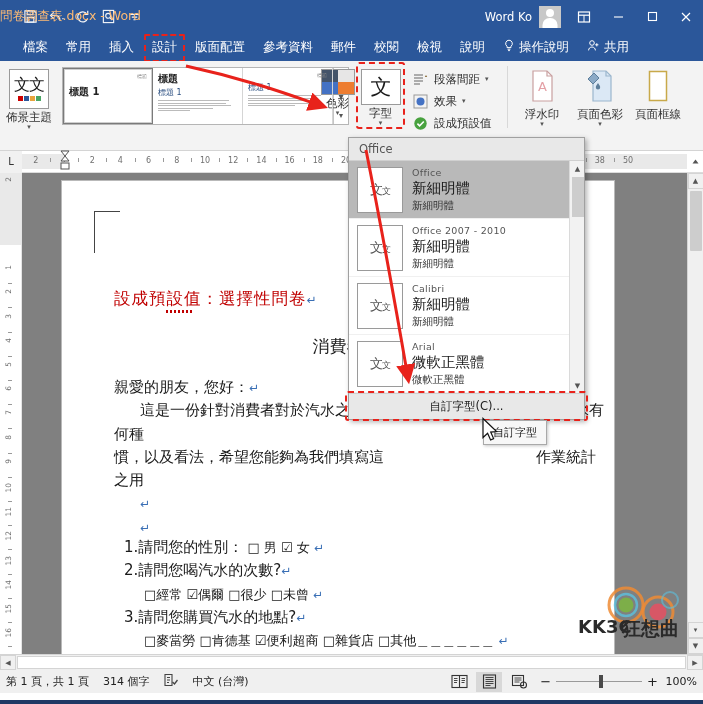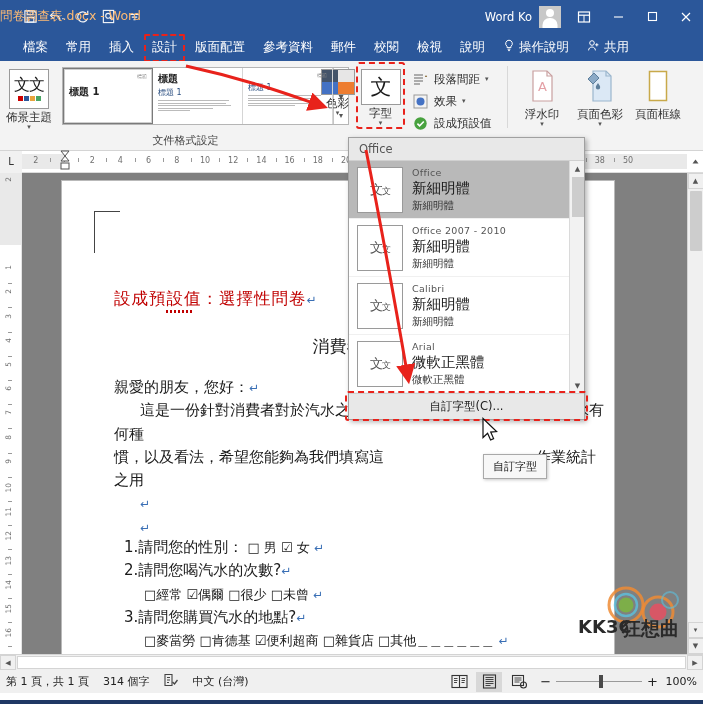--- a/index.html
+++ b/index.html
@@ -193,21 +193,21 @@
   .fp-sb{ width:15px; height:15px; display:flex; align-items:center; justify-content:center;
     font-size:7px; color:#555; background:#f2f2f2;}
   .fp-sthumb{ position:absolute; left:1.5px; top:16px; width:12px; height:40px; background:#cdcdcd;}
   .fp-footer{
     background:#e8e8e8; border-top:1px solid #d0d0d0; padding:5px 0;
     display:flex; justify-content:center; position:relative;
   }
   .fp-footer-lbl{ font-size:11.5px; color:#222;}
 
   .tooltip{
-    position:absolute; left:483px; top:454px; background:#f7f7f7;
+    position:absolute; left:483px; top:420px; background:#f7f7f7;
     border:1px solid #a9a9a9; font-size:11px; color:#222; padding:4px 9px;
     box-shadow:1px 1px 3px rgba(0,0,0,.22); z-index:60;
   }
   .cursor{ position:absolute; left:481px; top:417px; z-index:70; }
 
   
   .overlay{ position:absolute; left:0; top:0; width:703px; height:704px;
     pointer-events:none; z-index:80;}
 
   
@@ -404,21 +404,20 @@
               <i style="width:60%"></i>
             </div>
         </div>
         <div class="gscroll">
           <div>▲</div>
           <div>▼</div>
           <div style="border-bottom:none">▾</div>
         </div>
       </div>
     </div>
-    <div class="rgroup-label">文件格式設定</div>
   </div>
 
   <div class="rgroup" style="width:92px">
     <div class="rgroup-inner" style="gap:2px; justify-content:center">
       <div class="bigbtn" style="width:42px">
         <div class="colorsw">
           <div style="background:#44546a"></div>
             <div style="background:#e7e6e6"></div>
           <div style="background:#4472c4"></div>
             <div style="background:#ed7d31"></div>

